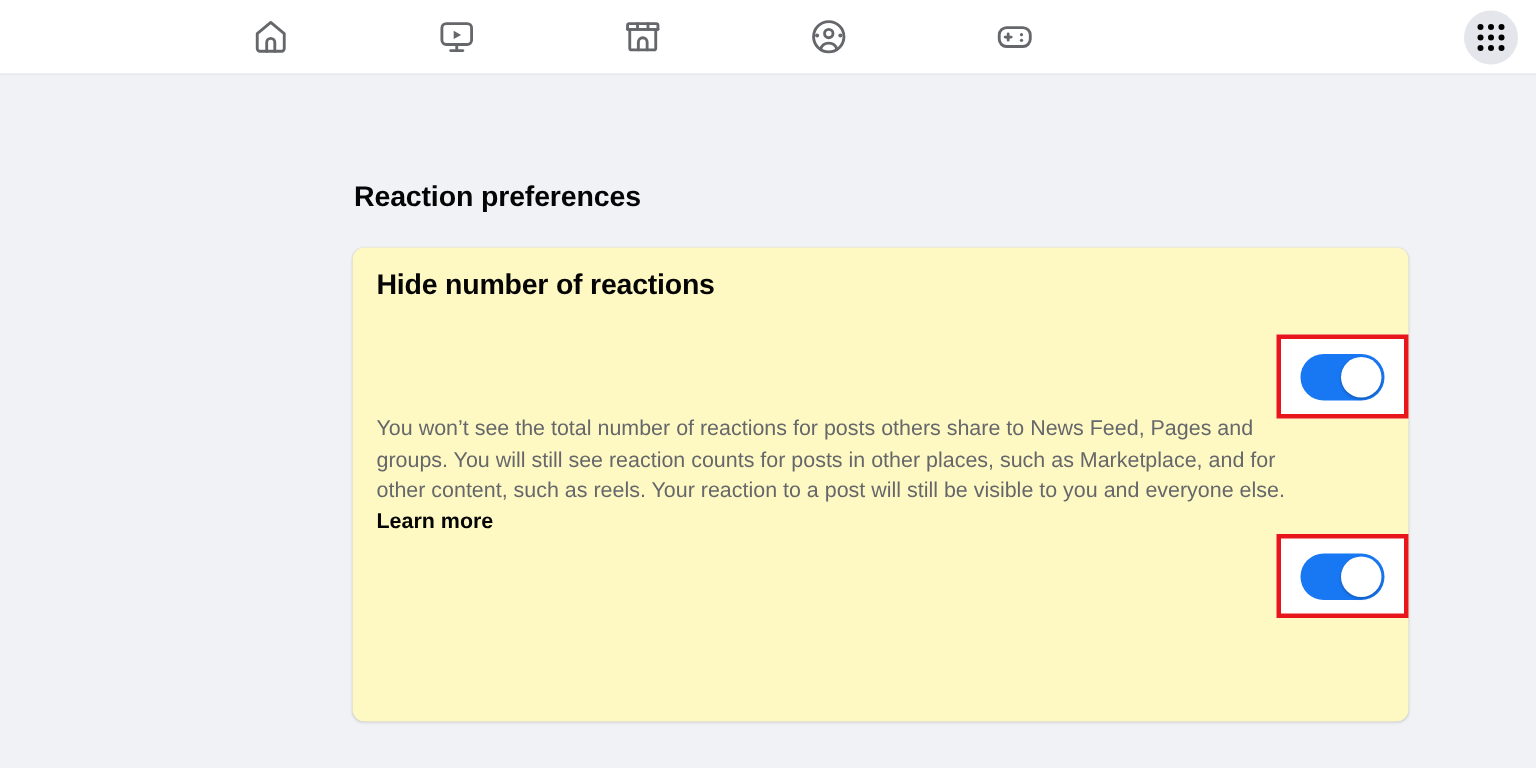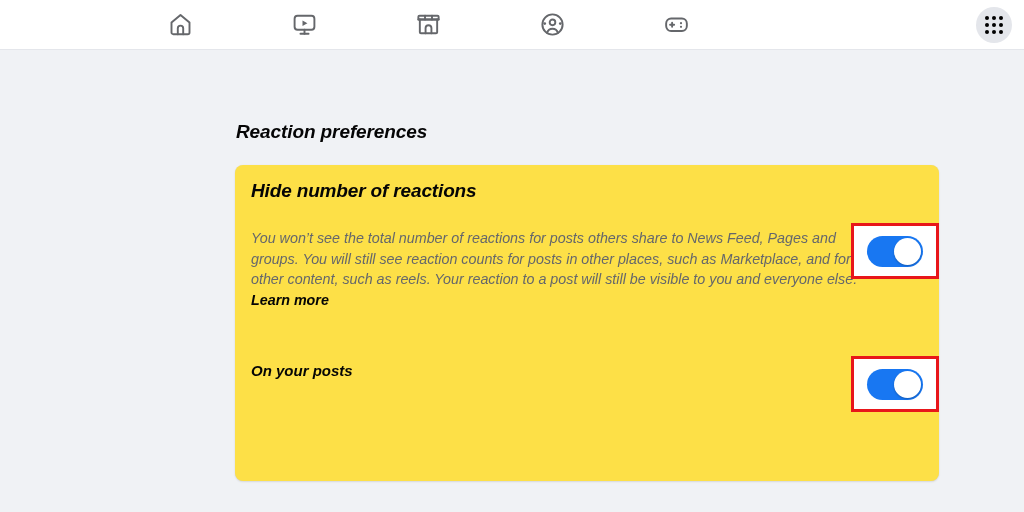--- a/index.html
+++ b/index.html
@@ -68,39 +68,38 @@
     justify-self: center;
     align-self: center;
   }
 
   
   .content {
     position: relative;
     width: 1024px;
     height: 389px;
     background: #f0f2f5;
-    font-style: italic;
   }
   .page-title {
     position: absolute;
     left: 236px;
     top: 71px;
     font-size: 19px;
     font-weight: bold;
     color: #050505;
     letter-spacing: -0.1px;
   }
 
   .card {
     position: absolute;
     left: 235px;
     top: 115px;
     width: 704px;
     height: 316px;
-    background: #fde047;
+    background: #fef9c3;
     border-radius: 8px;
     box-shadow: 0 1px 2px rgba(0,0,0,0.10), 0 0 1px rgba(0,0,0,0.08);
   }
   .card-title {
     position: absolute;
     left: 16px;
     top: 15px;
     font-size: 19px;
     font-weight: bold;
     color: #050505;
@@ -125,20 +124,21 @@
     font-size: 15px;
     font-weight: bold;
     color: #050505;
     line-height: 20px;
     margin-bottom: 3px;
   }
   .setting-desc {
     font-size: 14.3px;
     color: #65676b;
     line-height: 20.6px;
+    margin-top: 48px;
   }
   .learn-more {
     font-weight: bold;
     color: #050505;
     cursor: pointer;
   }
 
   
   .toggle-wrap {
     position: absolute;
@@ -258,21 +258,20 @@
     <div class="card-title">Hide number of reactions</div>
 
     <div class="setting-row row1">
       <div class="setting-text">
         <div class="setting-desc"><span>You won’t see the total number of reactions for posts others share to News Feed, Pages and groups. You will still see reaction counts for posts in other places, such as Marketplace, and for other content, such as reels. Your reaction to a post will still be visible to you and everyone else. </span><span class="learn-more">Learn more</span></div>
       </div>
     </div>
 
     <div class="setting-row row2">
       <div class="setting-text">
-        <div class="setting-label">On your posts</div>
       </div>
     </div>
 
   </div>
 
   <div class="toggle-wrap t1">
     <div class="toggle">
       <div class="knob"></div>
     </div>
   </div>

